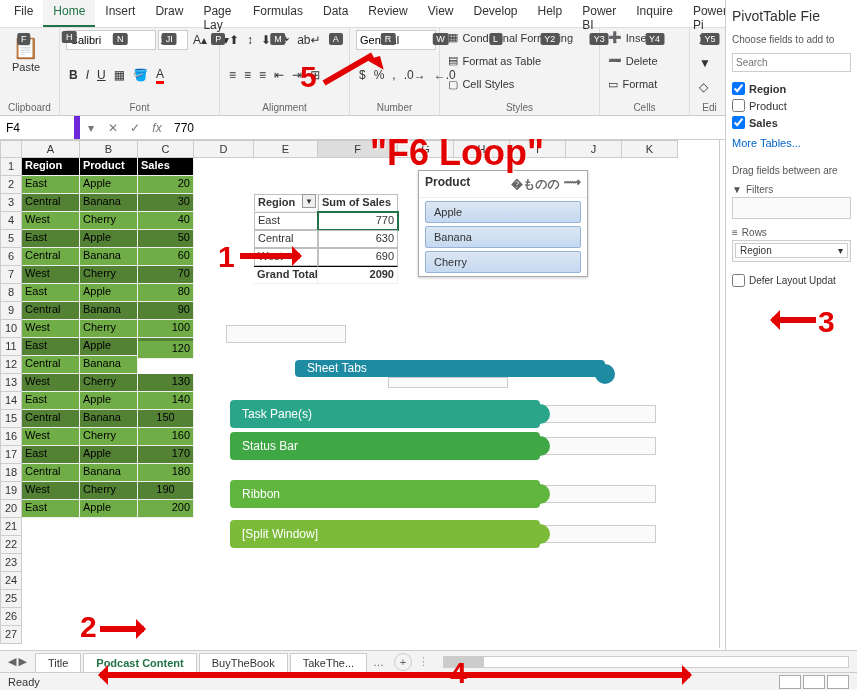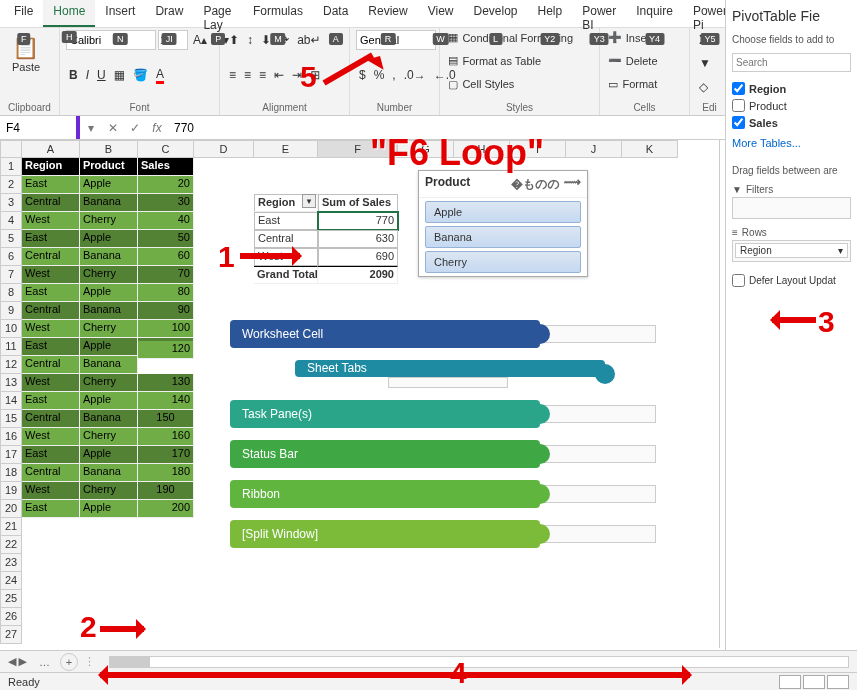--- a/index.html
+++ b/index.html
@@ -23,21 +23,21 @@
   .big-btn .lbl { font-size:11px; }
 
   .font-name { width: 90px; height: 20px; border: 1px solid #ccc; font-size: 11px; padding: 1px 3px; background:#fff;}
   .font-size { width: 30px; height: 20px; border: 1px solid #ccc; font-size: 11px; padding:1px; background:#fff;}
   .dd { width:80px; height:20px; border:1px solid #ccc; font-size:11px; background:#fff; padding:1px 3px;}
 
   .cmd-item { display:flex; align-items:center; gap:4px; font-size:11px; padding:1px 2px; cursor:pointer;}
 
   
   .formula-bar { display: flex; height: 24px; border-bottom: 1px solid #ccc; align-items: center; background: #fff; }
-  .name-box { width: 80px; border: none; border-right: 4px solid #6d28d9; padding: 2px 6px; font-size: 12px; height: 100%; }
+  .name-box { width: 80px; border: none; border-right: 6px solid #6d28d9; padding: 2px 6px; font-size: 12px; height: 100%; }
   .fb-btn { width: 22px; text-align: center; color: #777; cursor: pointer; }
   .fb-input { flex: 1; border: none; padding: 2px 6px; font-size: 12px; height: 100%; }
 
   
   .f6-title { position: absolute; top: 132px; left: 370px; font-size: 36px; font-weight: bold; color: #e30000; text-shadow: 1px 1px 0 #fff; z-index: 50; }
 
   
   .workbook { display: flex; height: 508px; }
   .grid-zone { position: relative; flex: 0 0 720px; overflow: hidden; border-right: 1px solid #ccc; }
   .col-headers { display: flex; position: absolute; top: 0; left: 0; height: 18px; }
@@ -379,32 +379,31 @@
       </div>
       <div id="slicer-items">
           <div class="slicer-item">Apple</div>
           <div class="slicer-item">Banana</div>
           <div class="slicer-item">Cherry</div>
         </div>
     </div>
 
     <div id="loop-bars">
         <div class="loop-bar" style="left: 230px; top: 180px; width: 440px;">
-          <div class="loop-pill" style="background: rgb(42, 85, 153); width: 310px;">Worksheet Cell</div>
           <div class="loop-tail" style="width: 120px;"></div>
         </div>
         <div class="loop-bar" style="left: 230px; top: 220px; width: 440px; flex-direction: column;">
           <div class="loop-pill" style="background: rgb(31, 139, 163); width: 310px;">Sheet Tabs</div>
           <div class="loop-tail" style="width: 120px;"></div>
         </div>
         <div class="loop-bar" style="left: 230px; top: 260px; width: 440px;">
           <div class="loop-pill" style="background: rgb(42, 165, 138); width: 310px;">Task Pane(s)</div>
           <div class="loop-tail" style="width: 120px;"></div>
         </div>
-        <div class="loop-bar" style="left: 230px; top: 300px; width: 440px;">
+        <div class="loop-bar" style="left: 230px; top: 292px; width: 440px;">
           <div class="loop-pill" style="background: rgb(63, 168, 69); width: 310px;">Status Bar</div>
           <div class="loop-tail" style="width: 120px;"></div>
         </div>
         <div class="loop-bar" style="left: 230px; top: 340px; width: 440px;">
           <div class="loop-pill" style="background: rgb(95, 181, 62); width: 310px;">Ribbon</div>
           <div class="loop-tail" style="width: 120px;"></div>
         </div>
         <div class="loop-bar" style="left: 230px; top: 380px; width: 440px;">
           <div class="loop-pill" style="background: rgb(124, 187, 58); width: 310px;">[Split Window]</div>
           <div class="loop-tail" style="width: 120px;"></div>
@@ -452,20 +451,26 @@
         <span>Defer Layout Updat</span>
       </div>
   </div>
 </div>
 
 <div class="sheet-tabs-bar">
   <div class="nav-arrows">
     <span>◀</span>
     <span>▶</span>
   </div>
+  <div style="display:flex" id="sheet-tabs">
+      <div class="sheet-tab">Title</div>
+      <div class="sheet-tab active">Podcast Content</div>
+      <div class="sheet-tab">BuyTheBook</div>
+      <div class="sheet-tab">TakeThe...</div>
+    </div>
   <span style="margin:0 4px;color:#666">…</span>
   <div class="add-sheet">+</div>
   <span style="margin:0 6px;color:#999">⋮</span>
   <div class="hscroll">
       <div class="hscroll-thumb"></div>
     </div>
 </div>
 
 <div class="status-bar">
   <span>Ready</span>

